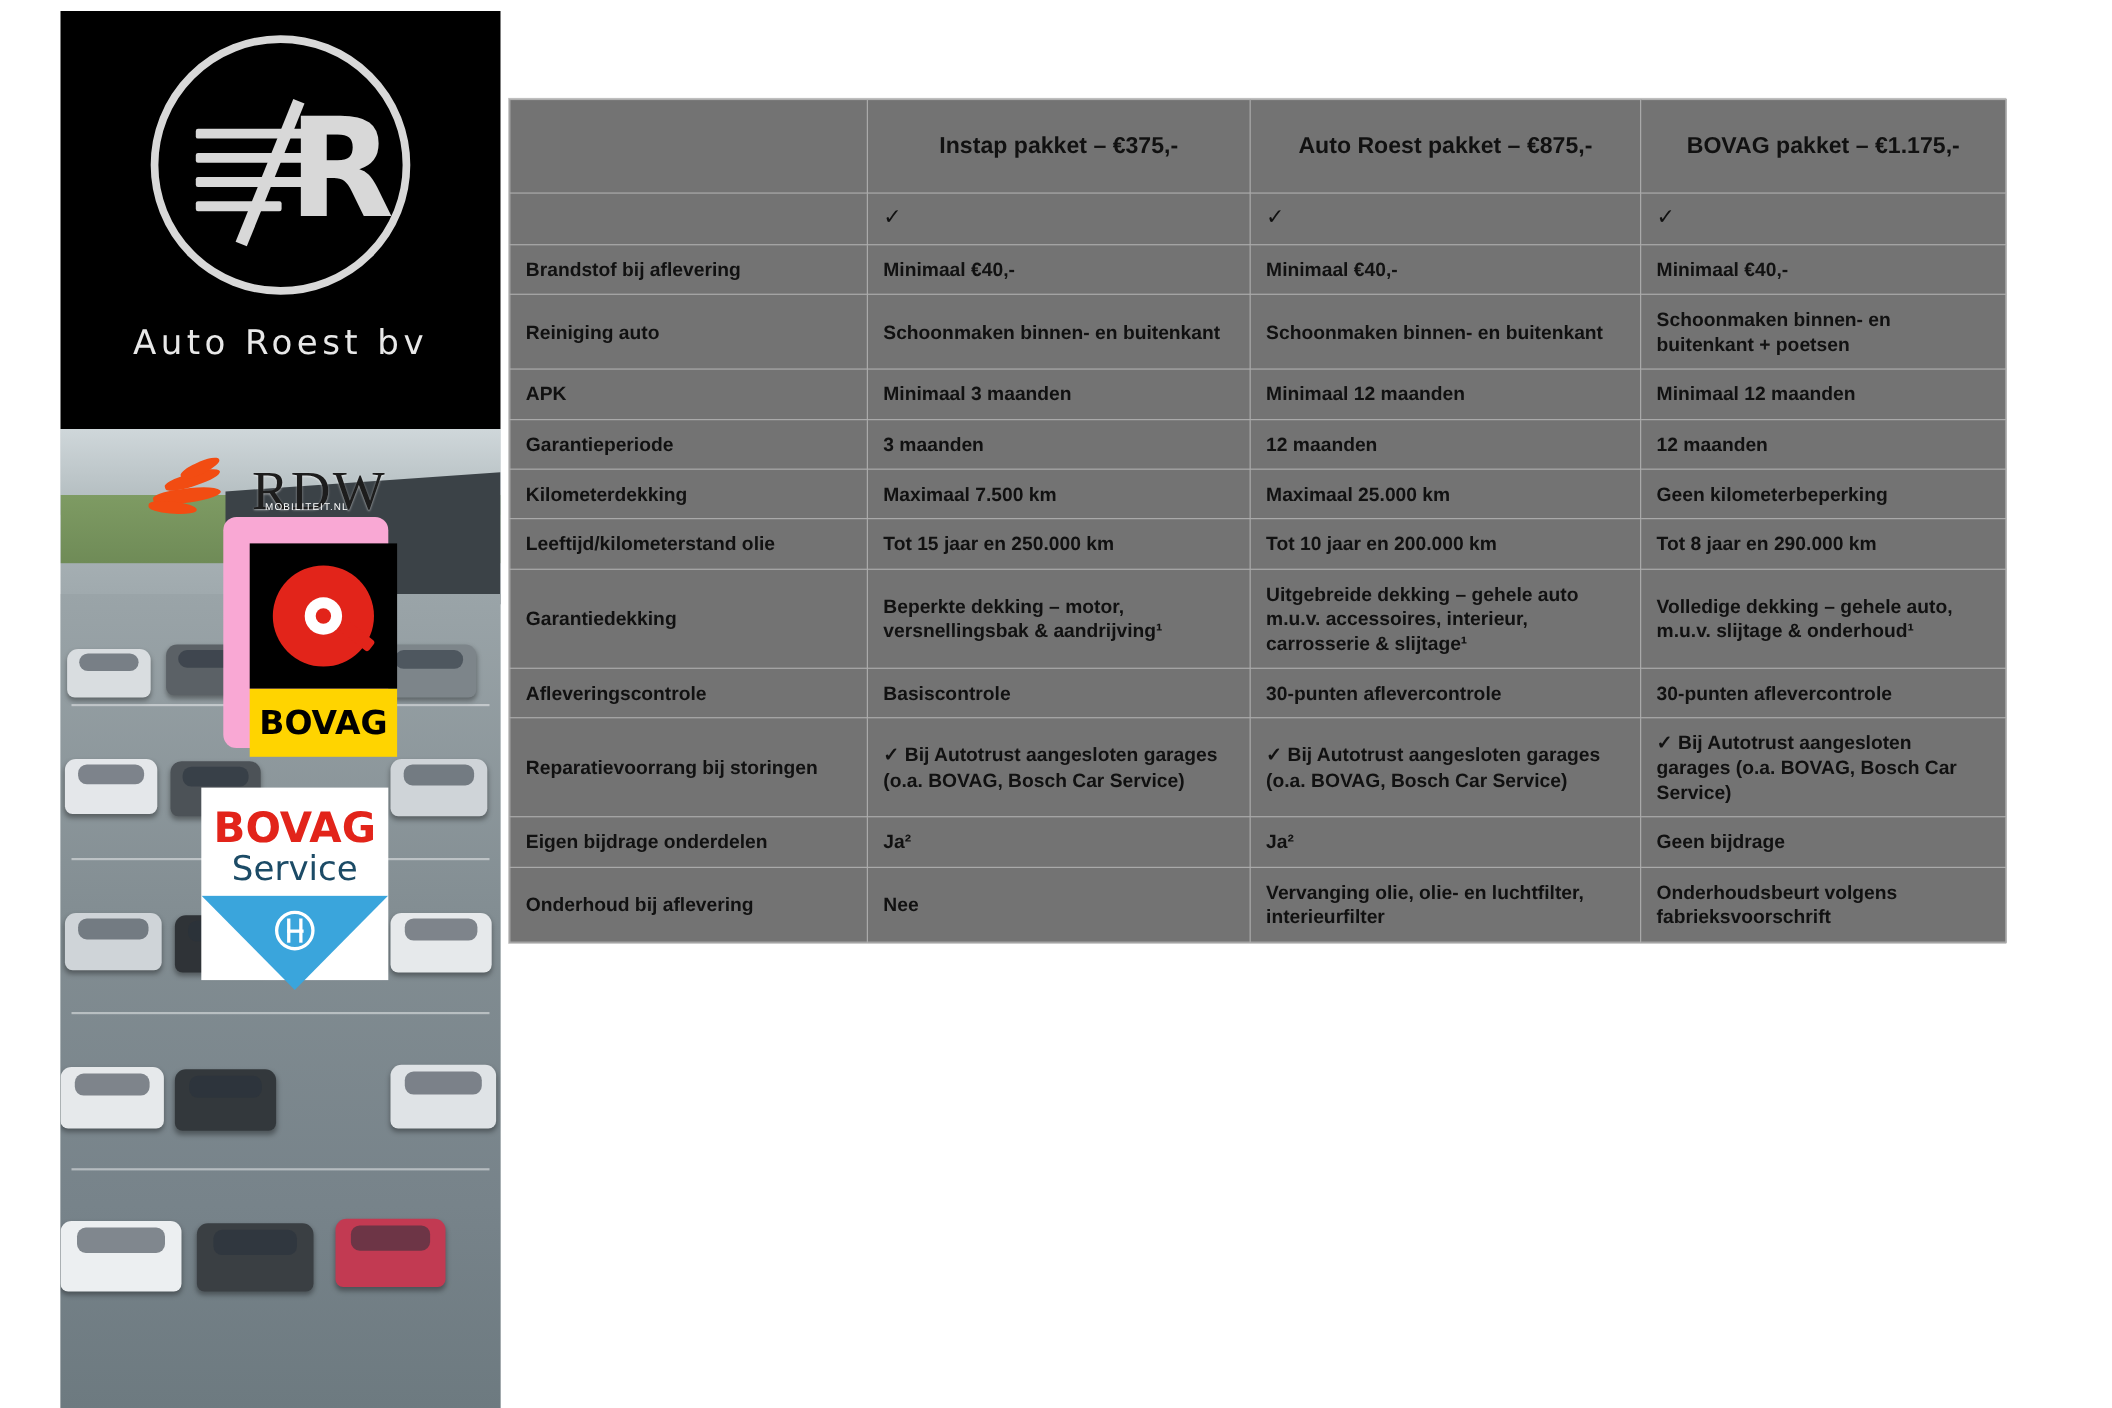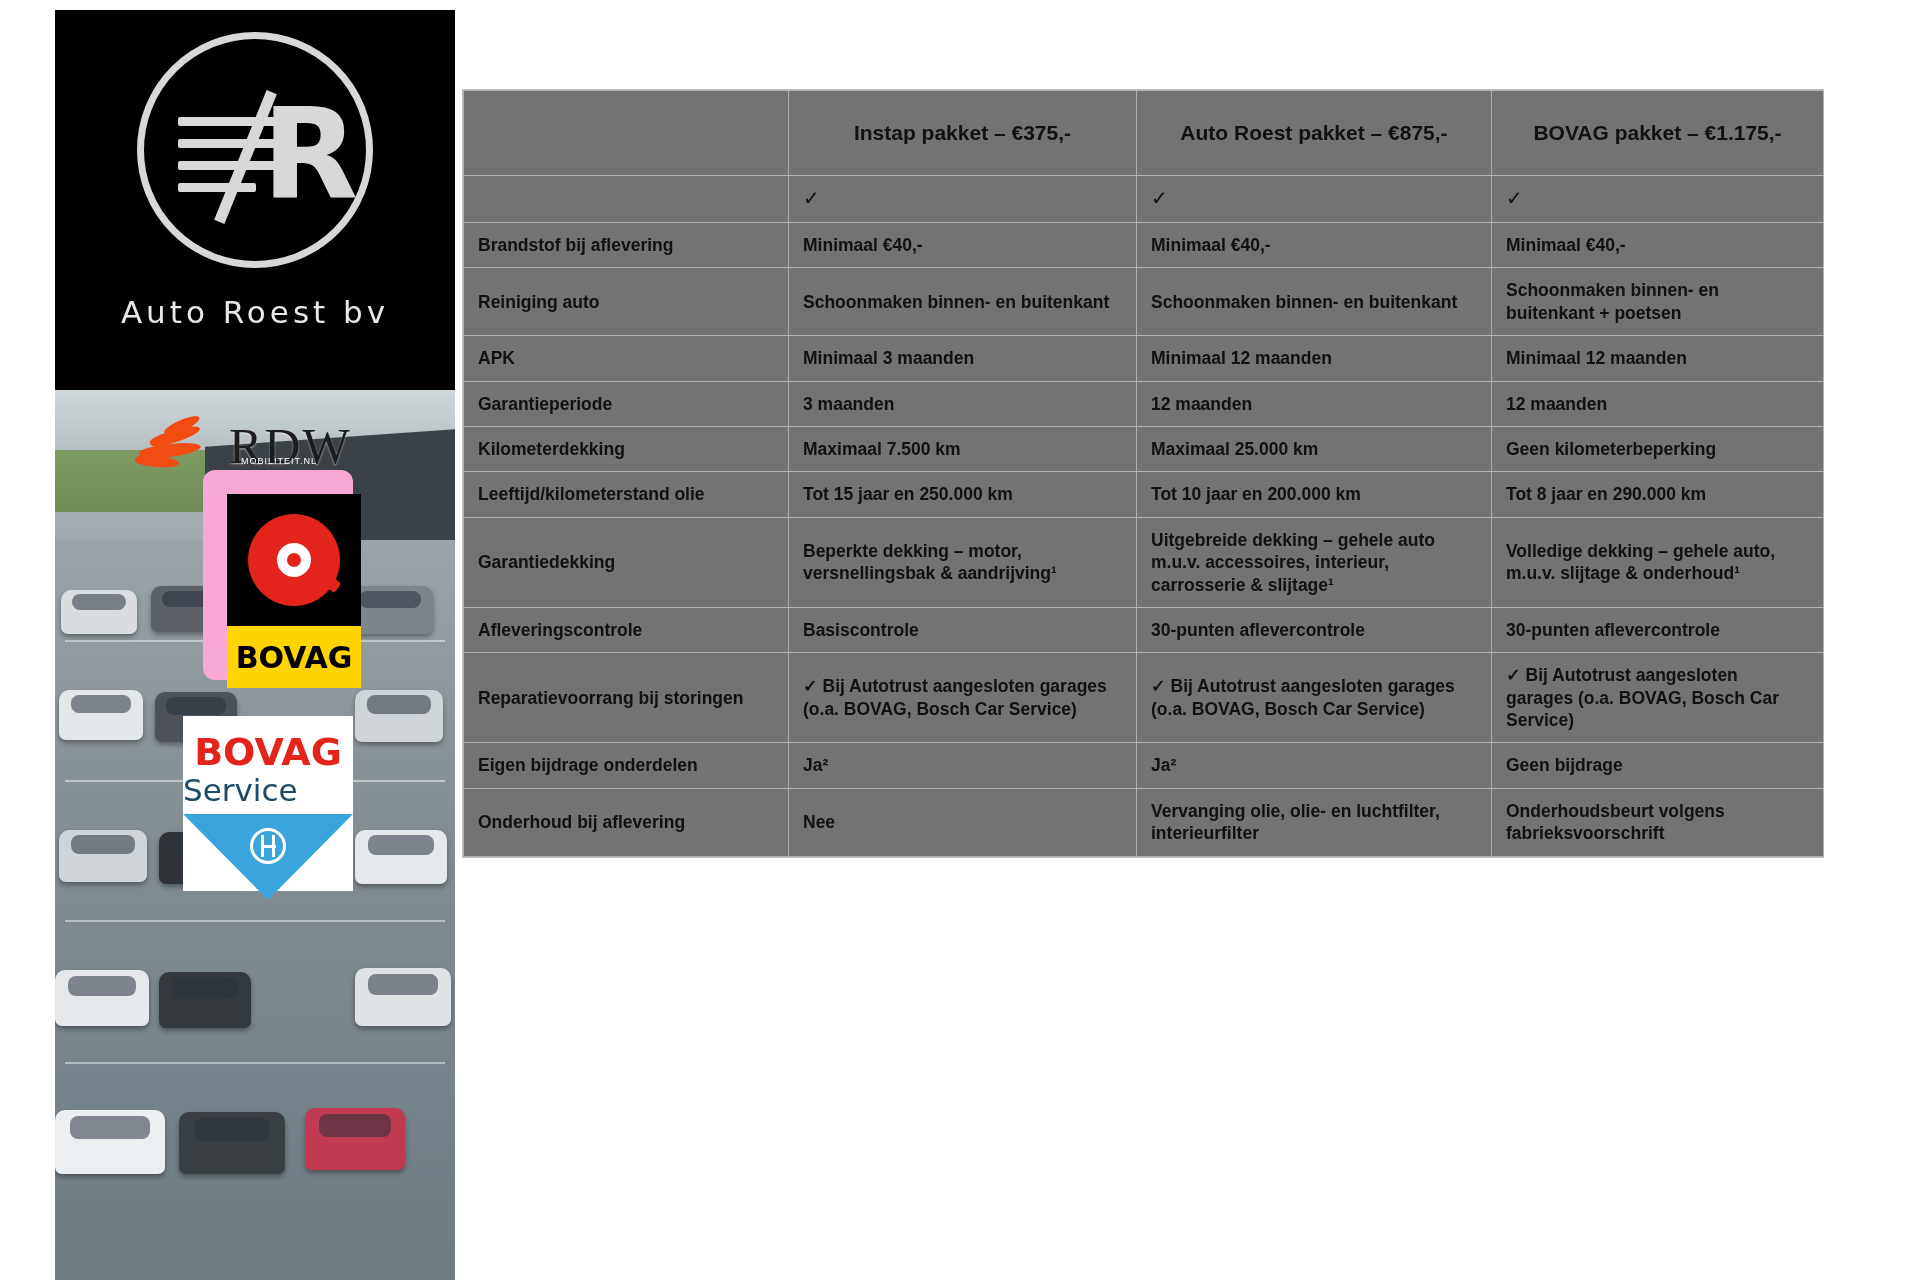--- a/index.html
+++ b/index.html
@@ -255,21 +255,21 @@
     font-size: 38px;
     color: #e2241a;
     text-align: center;
     padding-top: 14px;
     letter-spacing: 0px;
   }
   .bosch-service {
     font-family: "DejaVu Sans", sans-serif;
     font-size: 31px;
     color: #1c4b66;
-    text-align: left;
+    text-align: center;
     margin-top: -2px;
   }
   .bosch-tri {
     position: relative;
     margin-top: 6px;
     width: 170px;
     height: 86px;
     background: #3aa5dc;
     clip-path: polygon(0 0, 100% 0, 50% 100%);
   }

